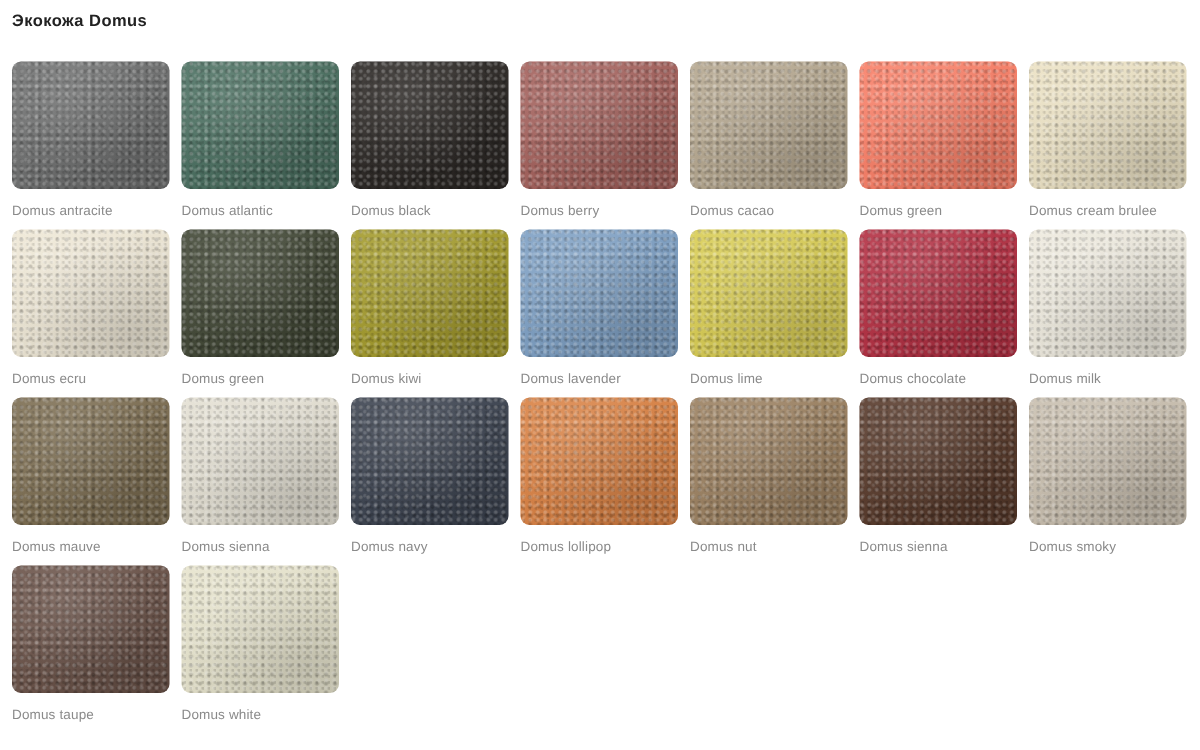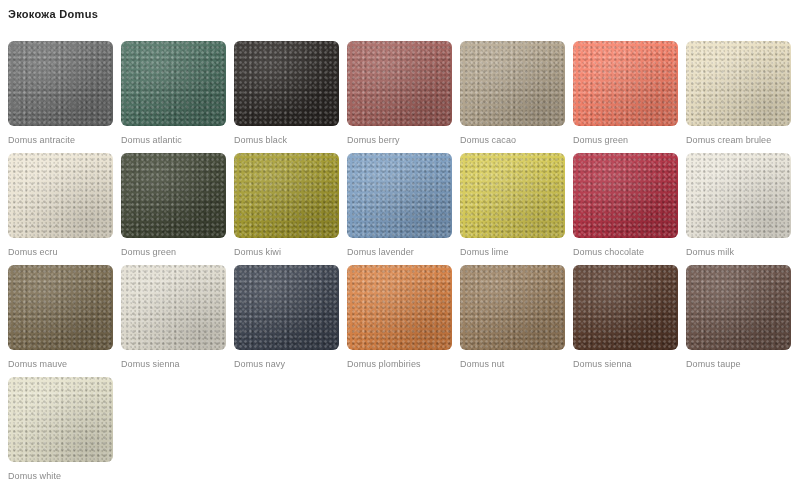--- a/index.html
+++ b/index.html
@@ -159,29 +159,33 @@
     <div class="swatch-cell">
       <div class="swatch-chip" style="background-color: rgb(228, 224, 211);"></div>
       <div class="swatch-label">Domus sienna</div>
     </div>
     <div class="swatch-cell">
       <div class="swatch-chip" style="background-color: rgb(60, 67, 80);"></div>
       <div class="swatch-label">Domus navy</div>
     </div>
     <div class="swatch-cell">
       <div class="swatch-chip" style="background-color: rgb(218, 130, 68);"></div>
-      <div class="swatch-label">Domus plombiries</div>
+      <div class="swatch-label">Domus lollipop</div>
     </div>
     <div class="swatch-cell">
       <div class="swatch-chip" style="background-color: rgb(155, 128, 96);"></div>
       <div class="swatch-label">Domus nut</div>
     </div>
     <div class="swatch-cell">
       <div class="swatch-chip" style="background-color: rgb(87, 57, 42);"></div>
       <div class="swatch-label">Domus sienna</div>
+    </div>
+    <div class="swatch-cell">
+      <div class="swatch-chip" style="background-color: rgb(201, 191, 175);"></div>
+      <div class="swatch-label">Domus smoky</div>
     </div>
     <div class="swatch-cell">
       <div class="swatch-chip" style="background-color: rgb(106, 82, 72);"></div>
       <div class="swatch-label">Domus taupe</div>
     </div>
     <div class="swatch-cell">
       <div class="swatch-chip" style="background-color: rgb(231, 228, 205);"></div>
       <div class="swatch-label">Domus white</div>
     </div>
   </div>

